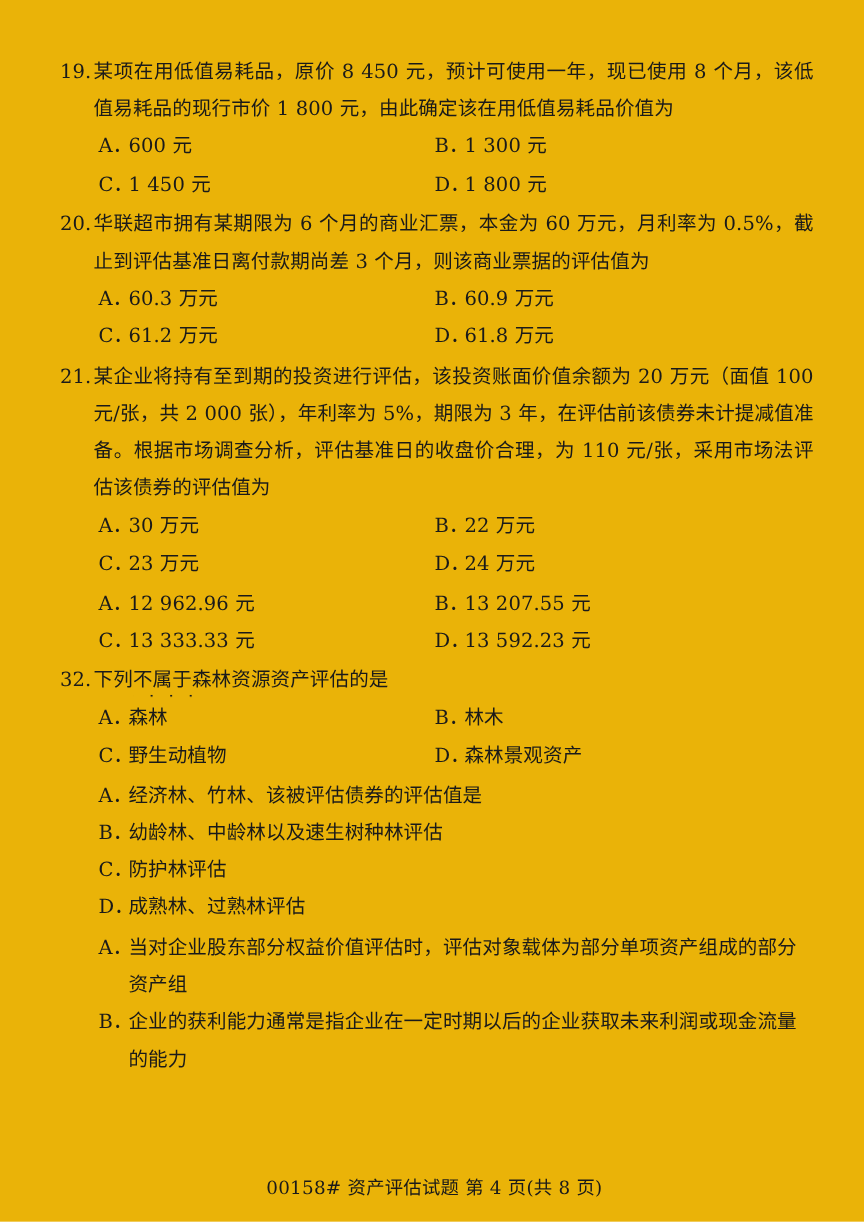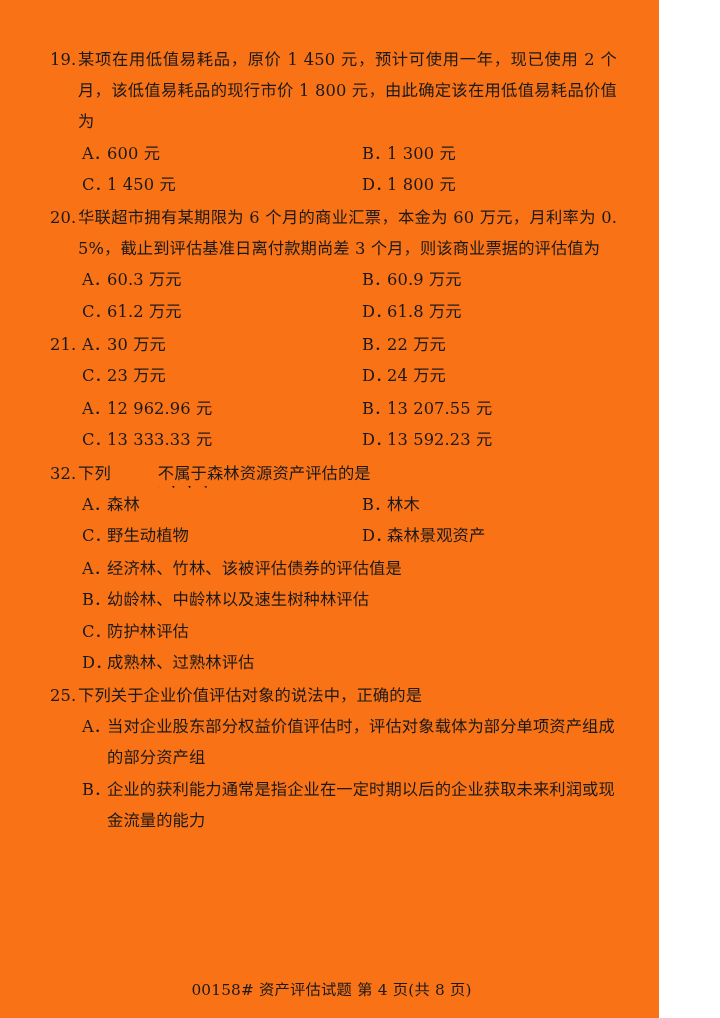--- a/index.html
+++ b/index.html
@@ -15,23 +15,23 @@
     overflow: hidden;
     font-family: "DejaVu Serif", "Liberation Serif", serif;
     color: #1a1a1a;
     -webkit-font-smoothing: none;
   }
 
   .page {
     position: absolute;
     left: 0;
     top: 0;
-    width: 659px;
+    width: 720px;
     height: 1018px;
-    background: #f97316;
+    background: #eab308;
     box-sizing: border-box;
     padding: 44px 42px 0 50px;
   }
 
   .qlist {
     display: block;
   }
 
   .question {
     display: block;
@@ -57,21 +57,20 @@
     font-size: 16.3px;
     line-height: 31.2px;
     font-family: "DejaVu Serif", "Liberation Serif", serif;
     white-space: nowrap;
   }
 
   
   .emph {
     position: relative;
     display: inline-block;
-    margin-left: 47px;
   }
   .emph::after {
     content: "";
     position: absolute;
     left: 0;
     right: 0;
     bottom: 1px;
     height: 2px;
     background-image: radial-gradient(circle, #1a1a1a 0.9px, transparent 1.1px);
     background-size: 16.3px 2.6px;
@@ -133,21 +132,21 @@
 </head>
 <body>
 
 <div class="page">
 
   <div class="qlist">
 
     <div class="question">
       <div class="stem">
         <span class="qnum">19.</span>
-        <span>某项在用低值易耗品，原价 1 450 元，预计可使用一年，现已使用 2 个月，该低值易耗品的现行市价 1 800 元，由此确定该在用低值易耗品价值为</span>
+        <span>某项在用低值易耗品，原价 8 450 元，预计可使用一年，现已使用 8 个月，该低值易耗品的现行市价 1 800 元，由此确定该在用低值易耗品价值为</span>
       </div>
       <div class="options two-col">
         <div class="opt-row">
           <div class="opt">
             <span class="letter">A．</span>
             <span>600 元</span>
           </div>
           <div class="opt col2">
             <span class="letter">B．</span>
             <span>1 300 元</span>
@@ -191,20 +190,21 @@
             <span class="letter">D．</span>
             <span>61.8 万元</span>
           </div>
         </div>
       </div>
     </div>
 
     <div class="question">
       <div class="stem">
         <span class="qnum">21.</span>
+        <span>某企业将持有至到期的投资进行评估，该投资账面价值余额为 20 万元（面值 100 元/张，共 2 000 张），年利率为 5%，期限为 3 年，在评估前该债券未计提减值准备。根据市场调查分析，评估基准日的收盘价合理，为 110 元/张，采用市场法评估该债券的评估值为</span>
       </div>
       <div class="options two-col">
         <div class="opt-row">
           <div class="opt">
             <span class="letter">A．</span>
             <span>30 万元</span>
           </div>
           <div class="opt col2">
             <span class="letter">B．</span>
             <span>22 万元</span>
@@ -292,24 +292,20 @@
           <span>防护林评估</span>
         </div>
         <div class="opt">
           <span class="letter">D．</span>
           <span>成熟林、过熟林评估</span>
         </div>
       </div>
     </div>
 
     <div class="question">
-      <div class="stem">
-        <span class="qnum">25.</span>
-        <span>下列关于企业价值评估对象的说法中，正确的是</span>
-      </div>
       <div class="options one-col">
         <div class="opt">
           <span class="letter">A．</span>
           <span>当对企业股东部分权益价值评估时，评估对象载体为部分单项资产组成的部分资产组</span>
         </div>
         <div class="opt">
           <span class="letter">B．</span>
           <span>企业的获利能力通常是指企业在一定时期以后的企业获取未来利润或现金流量的能力</span>
         </div>
 

